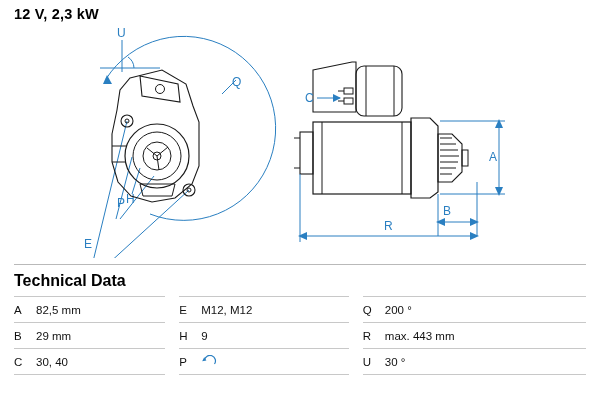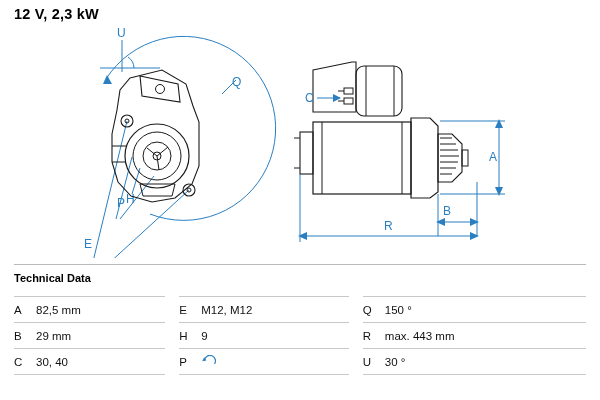--- a/index.html
+++ b/index.html
@@ -42,21 +42,21 @@
     left: 14px;
     top: 264px;
     width: 572px;
     height: 1px;
     background: #b9b9b9;
   }
   .td-title {
     position: absolute;
     left: 14px;
     top: 272px;
-    font-size: 11px;
+    font-size: 16px;
     font-weight: bold;
   }
   .table-wrap {
     position: absolute;
     left: 14px;
     top: 296px;
     width: 572px;
   }
   table.td-table {
     border-collapse: collapse;
@@ -239,21 +239,21 @@
     <table class="td-table">
       <tbody>
         <tr>
           <td class="key">A</td>
           <td class="val">82,5 mm</td>
           <td class="spacer"></td>
           <td class="key">E</td>
           <td class="val">M12, M12</td>
           <td class="spacer"></td>
           <td class="key">Q</td>
-          <td class="val">150 °</td>
+          <td class="val">200 °</td>
         </tr>
         <tr>
           <td class="key">B</td>
           <td class="val">29 mm</td>
           <td class="spacer"></td>
           <td class="key">H</td>
           <td class="val">9</td>
           <td class="spacer"></td>
           <td class="key">R</td>
           <td class="val">max. 443 mm</td>

